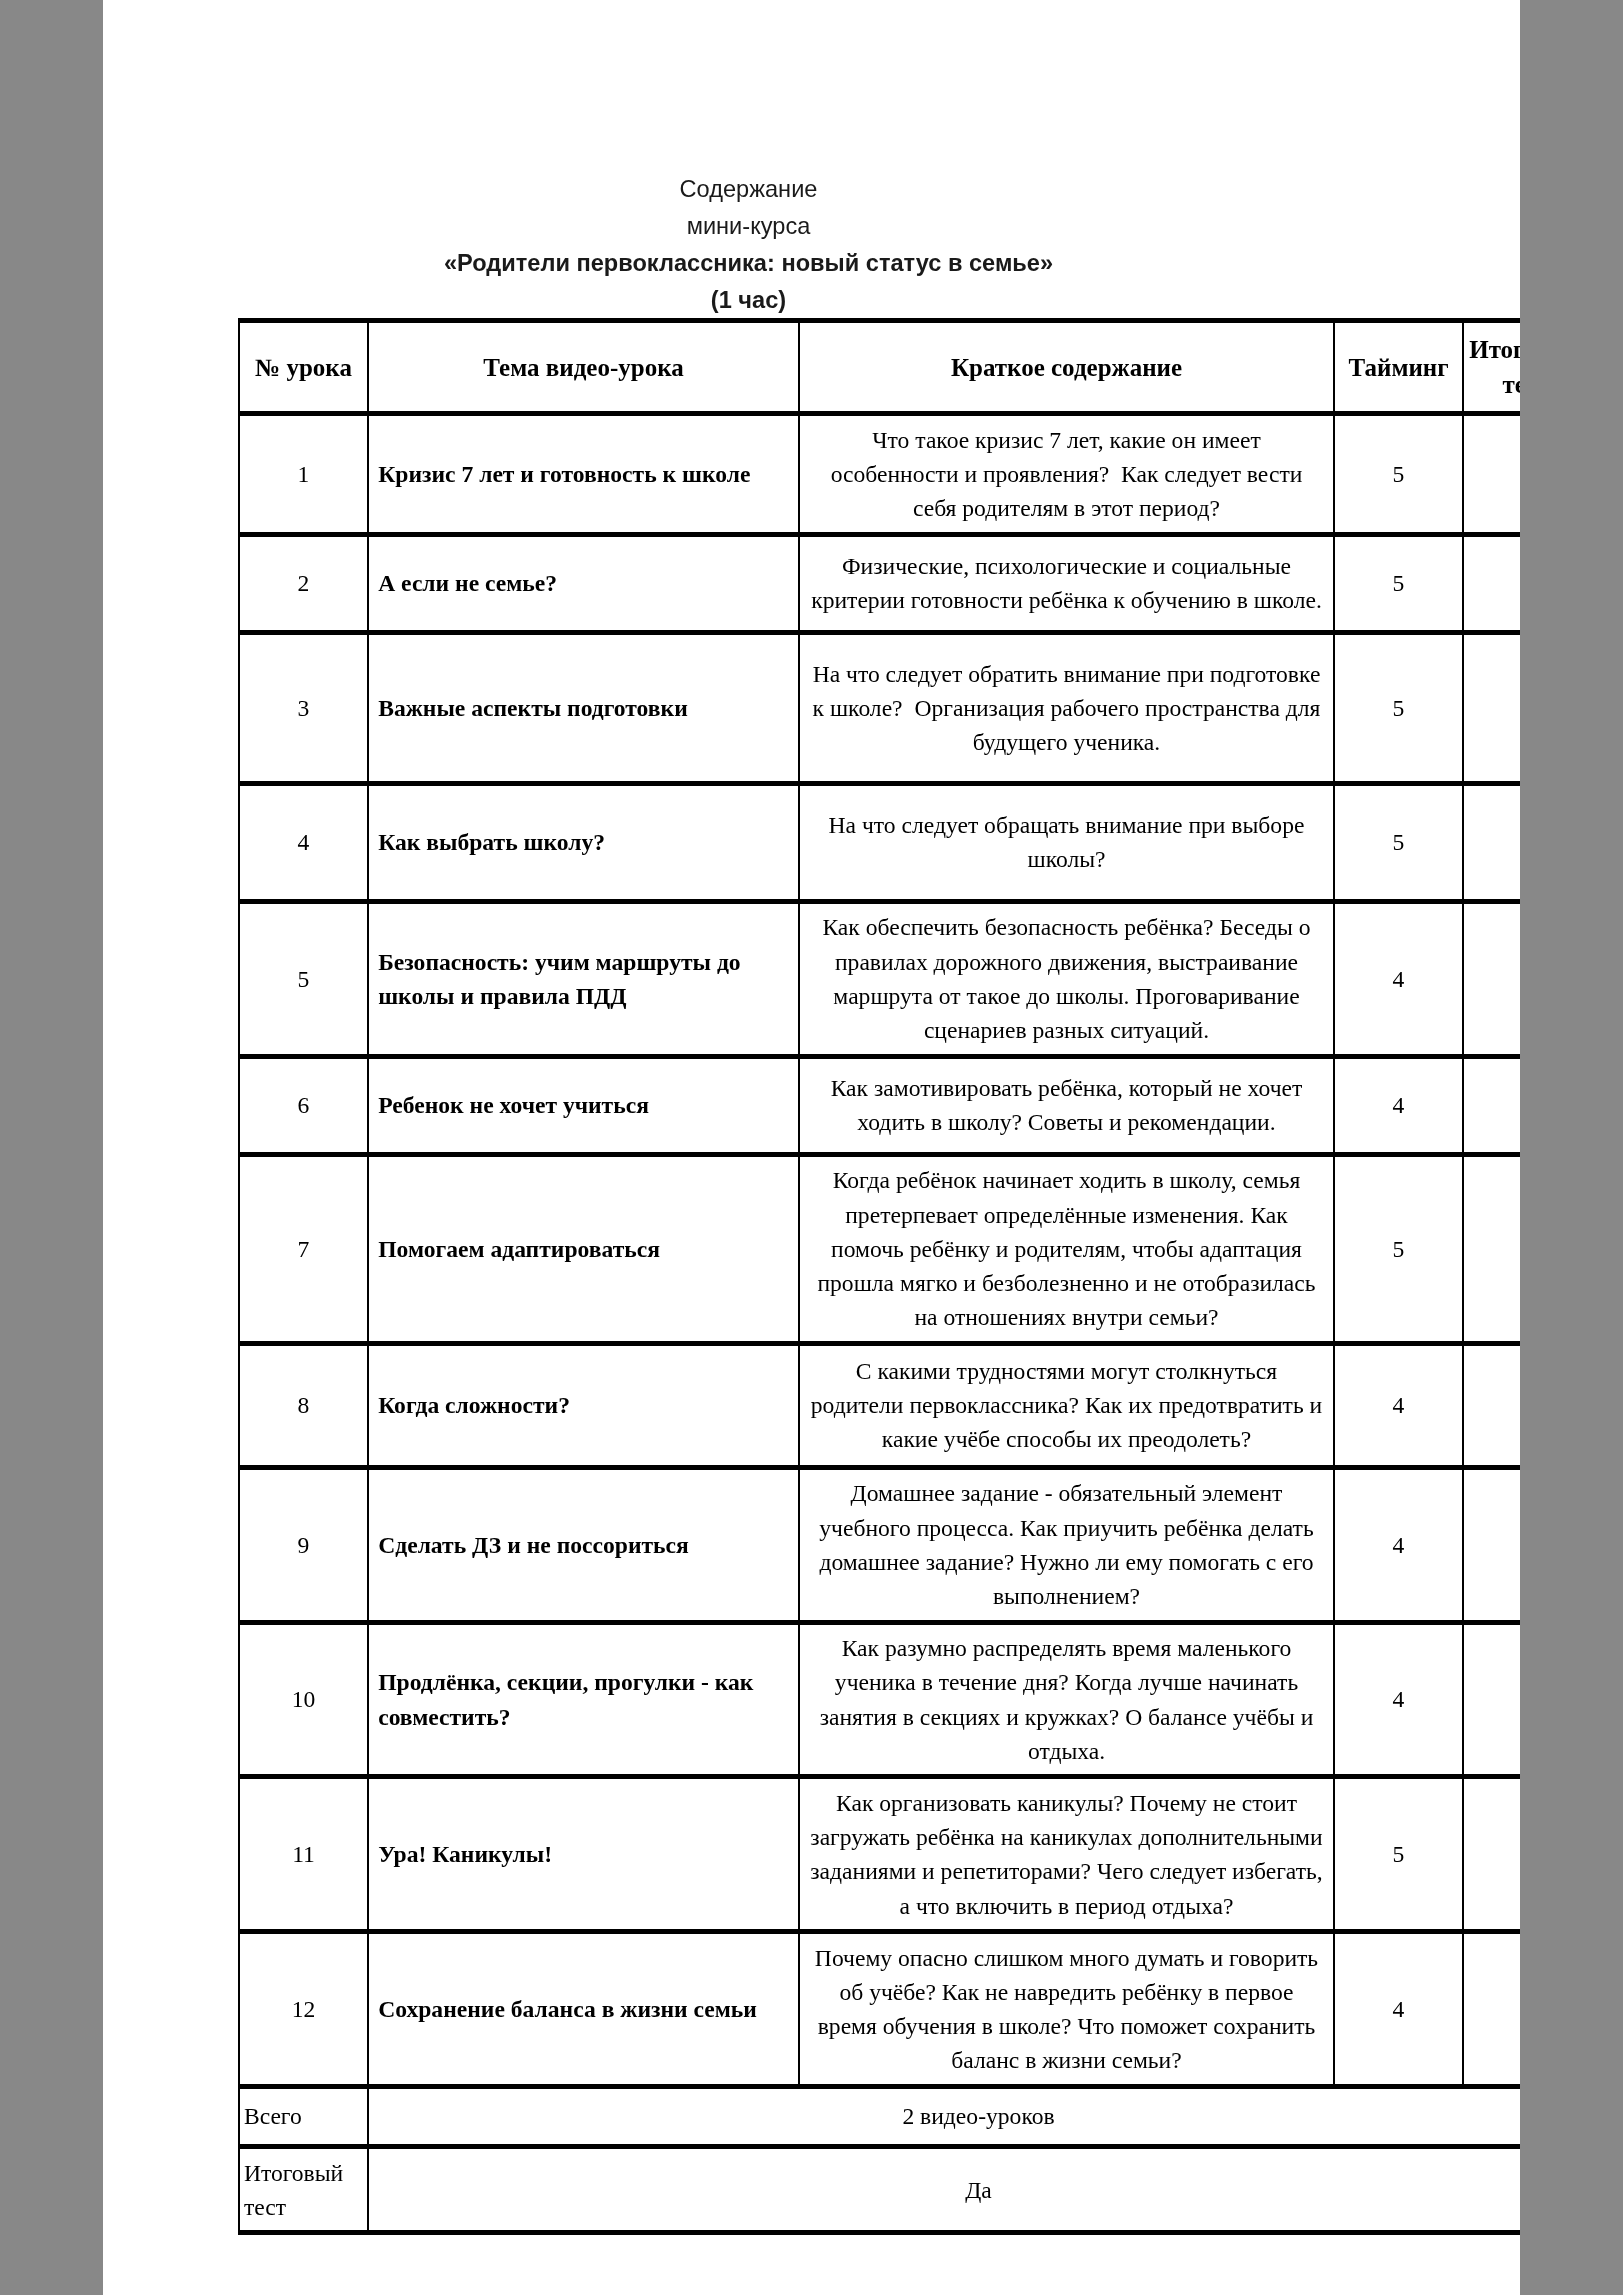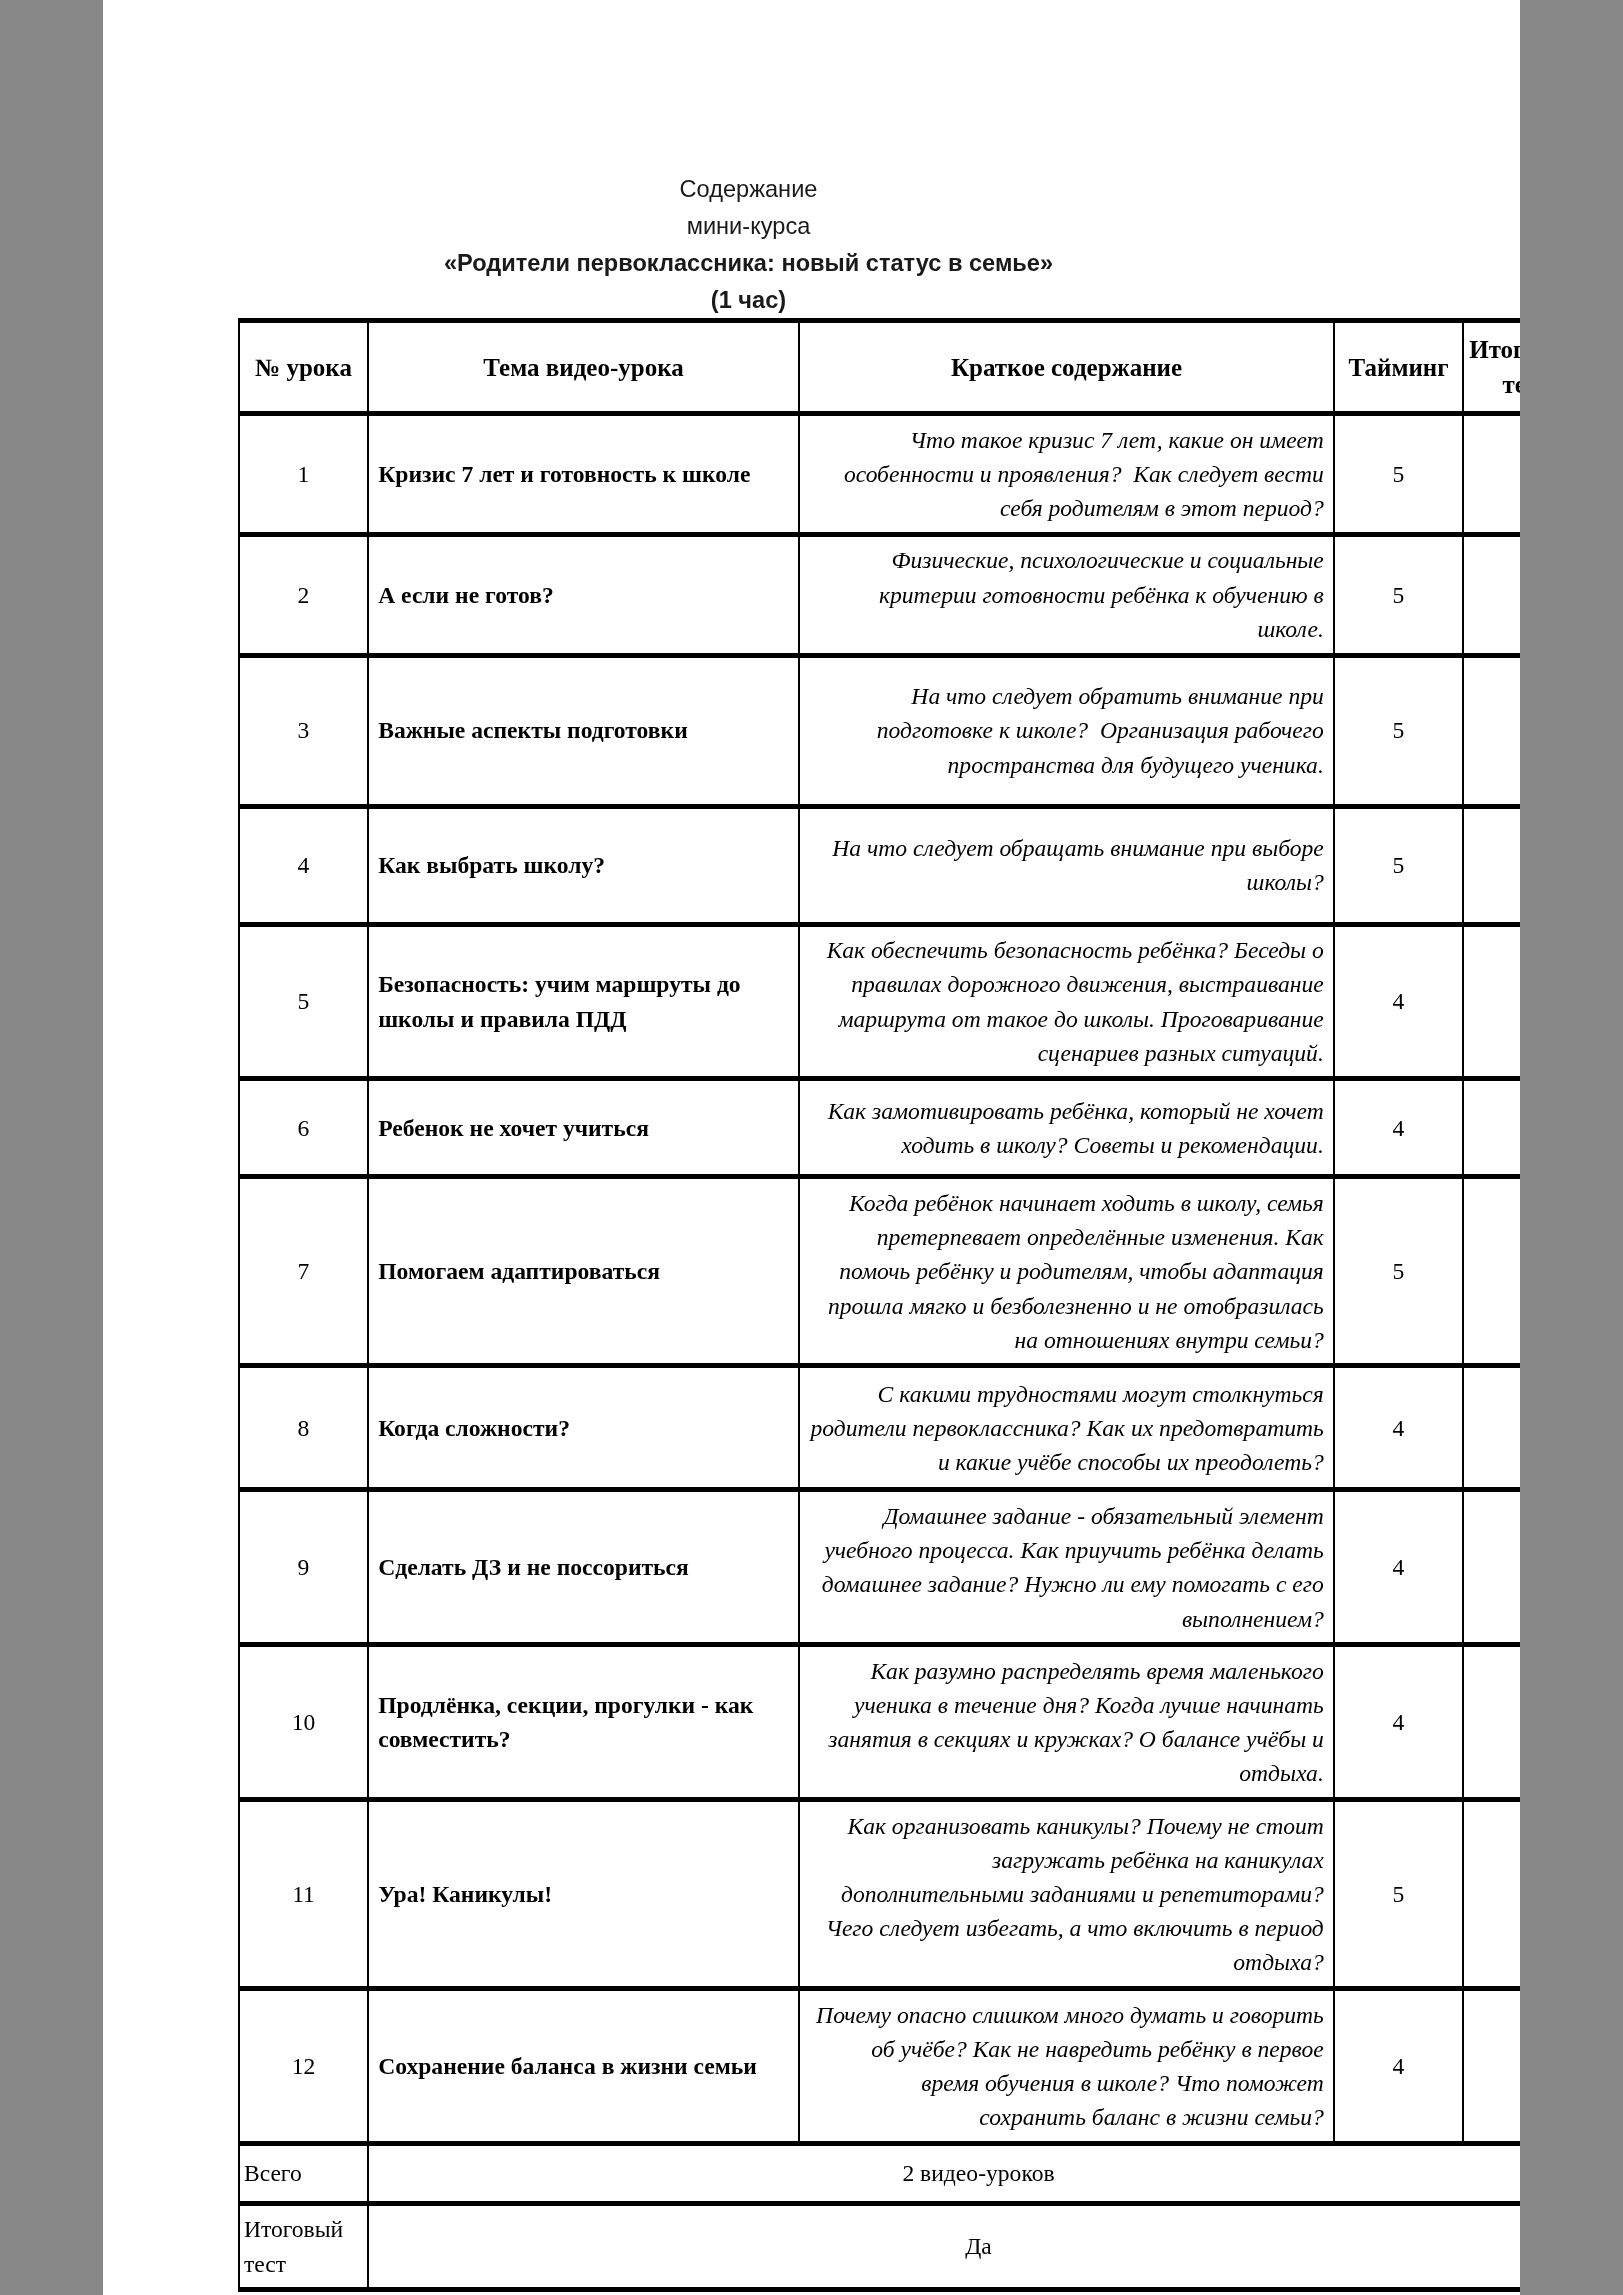--- a/index.html
+++ b/index.html
@@ -51,21 +51,21 @@
   }
   thead th{
     font-weight:700;
     font-size:25px;
     text-align:center;
     line-height:1.4;
     padding:9.2px 5.2px;
   }
   td.c-num,td.c-time{text-align:center;padding:6.5px 2.6px;}
   td.c-topic{text-align:left;font-weight:bold;}
-  td.c-sum{text-align:right;white-space:pre-wrap;font-style:italic;}
+  td.c-sum{text-align:center;white-space:pre-wrap;}
   td.c-merged{text-align:center;}
   td.c-label{text-align:left;padding:6.5px 3.9px;}
   
   thead tr{height:71px;}
   tbody.rows tr:nth-child(1){height:105px;}
   tbody.rows tr:nth-child(2){height:98px;}
   tbody.rows tr:nth-child(3){height:151px;}
   tbody.rows tr:nth-child(4){height:118px;}
   tbody.rows tr:nth-child(5){height:134px;}
   tbody.rows tr:nth-child(6){height:98px;}
@@ -111,21 +111,21 @@
     <tr>
       <td class="c-num">1</td>
       <td class="c-topic">Кризис 7 лет и готовность к школе</td>
       <td class="c-sum">Что такое кризис 7 лет, какие он имеет особенности и проявления?  Как следует вести себя родителям в этот период?</td>
       <td class="c-time">5</td>
       <td class="c-test"></td>
     </tr>
 
     <tr>
       <td class="c-num">2</td>
-      <td class="c-topic">А если не готов?</td>
+      <td class="c-topic">А если не семье?</td>
       <td class="c-sum">Физические, психологические и социальные критерии готовности ребёнка к обучению в школе.</td>
       <td class="c-time">5</td>
       <td class="c-test"></td>
     </tr>
 
     <tr>
       <td class="c-num">3</td>
       <td class="c-topic">Важные аспекты подготовки</td>
       <td class="c-sum">На что следует обратить внимание при подготовке к школе?  Организация рабочего пространства для будущего ученика.</td>
       <td class="c-time">5</td>

